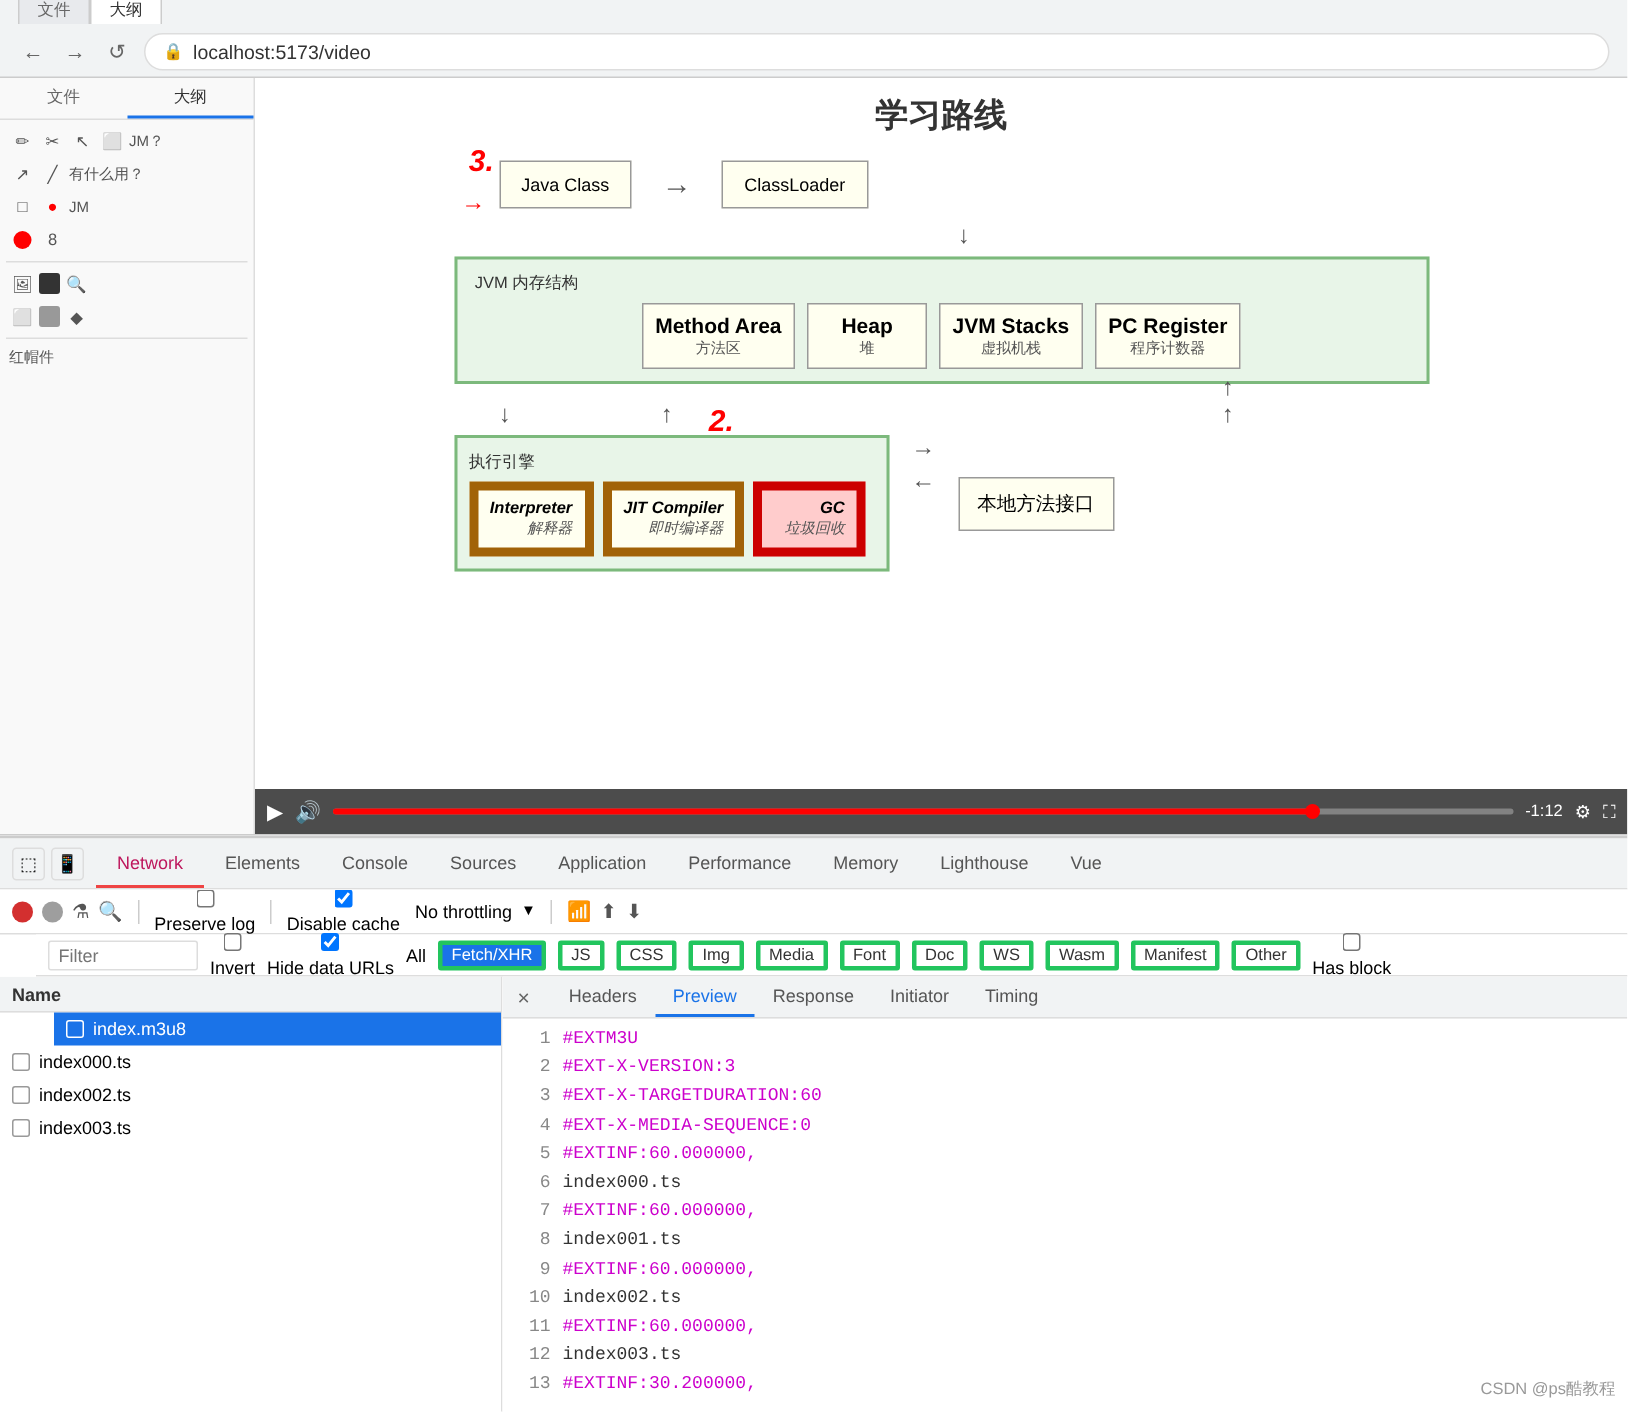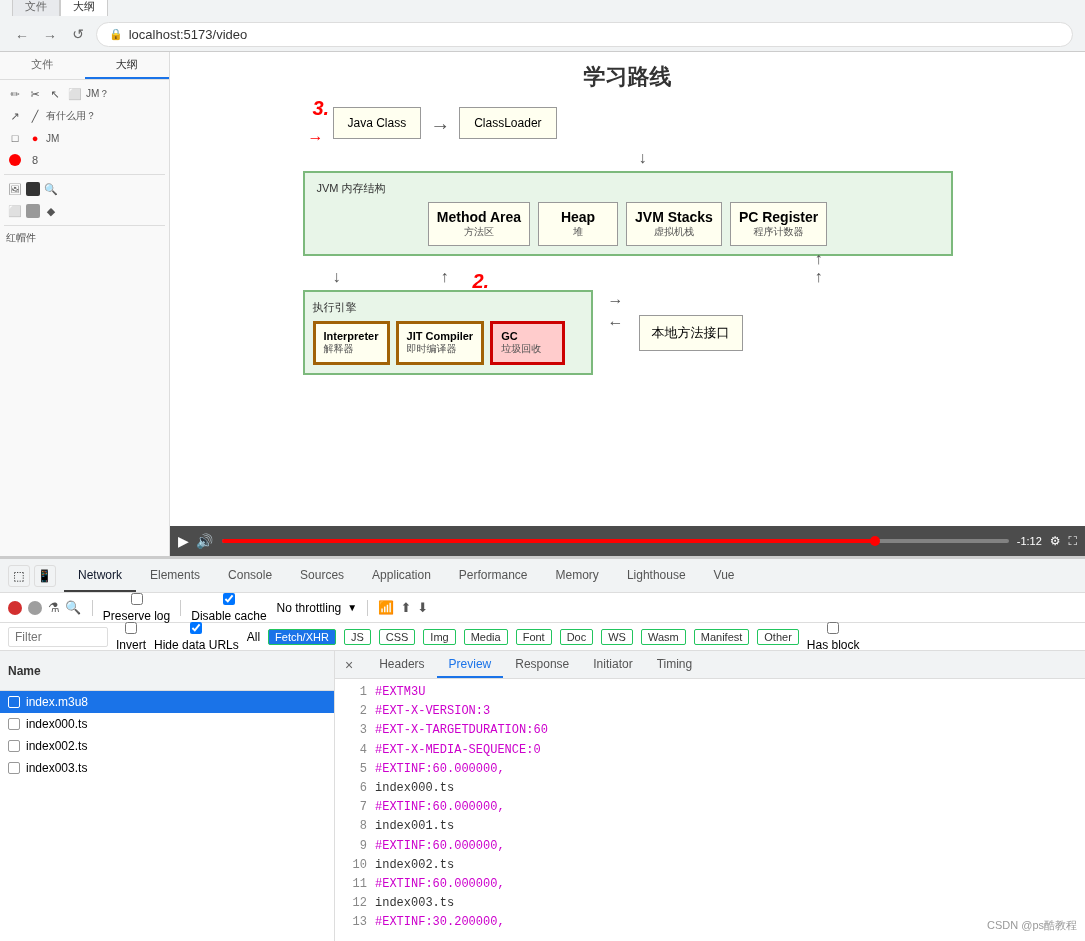--- a/index.html
+++ b/index.html
@@ -155,21 +155,21 @@
     .diagram-inner {
       position: relative;
       width: 650px;
       margin: 0 auto;
     }
 
     
     .top-row {
       display: flex;
       align-items: center;
-      gap: 9px;
+      gap: 20px;
       margin-left: 30px;
       margin-bottom: 10px;
       position: relative;
     }
     .box {
       border: 1px solid #999;
       background: #fffff0;
       padding: 8px 14px;
       text-align: center;
       font-size: 12px;
@@ -226,25 +226,26 @@
     .exec-title {
       font-size: 11px;
       color: #333;
       margin-bottom: 6px;
     }
     .exec-boxes {
       display: flex;
       gap: 6px;
     }
     .exec-box {
-      border: 3px solid #a16207;
+      border: 6px solid #a16207;
       background: #fffff0;
       padding: 6px 8px;
-      text-align: left;
+      text-align: right;
       min-width: 75px;
+      font-style: italic;
     }
     .exec-box.highlighted {
       background: #ffcccc;
       border-color: #cc0000;
     }
     .native-interface-box {
       border: 1px solid #999;
       background: #fffff0;
       padding: 8px 12px;
       text-align: center;
@@ -321,22 +322,22 @@
       padding: 6px 14px;
       font-size: 12px;
       color: #555;
       cursor: pointer;
       border-bottom: 2px solid transparent;
       height: 100%;
       display: flex;
       align-items: center;
     }
     .devtools-tab.active {
-      color: #0f172a;
-      border-bottom: 2px solid #404040;
+      color: #be185d;
+      border-bottom: 2px solid #ef4444;
     }
     .devtools-toolbar {
       display: flex;
       align-items: center;
       padding: 4px 8px;
       gap: 6px;
       border-bottom: 1px solid #ddd;
       background: #fff;
       height: 30px;
       flex-shrink: 0;
@@ -376,32 +377,33 @@
     .filter-bar {
       display: flex;
       align-items: center;
       padding: 3px 8px;
       gap: 8px;
       border-bottom: 1px solid #ddd;
       background: #fff;
       height: 28px;
       flex-shrink: 0;
       font-size: 12px;
+      margin-left: 24px;
     }
     .filter-input {
       border: 1px solid #ddd;
       padding: 2px 6px;
       font-size: 12px;
       width: 100px;
       border-radius: 2px;
     }
     .filter-type-btn {
       padding: 1px 6px;
       font-size: 11px;
-      border: 1px solid #22c55e;
+      border: 3px solid #22c55e;
       background: #1a73e8;
       color: white;
       cursor: pointer;
       border-radius: 2px;
     }
     .filter-type-btn.inactive {
       background: transparent;
       color: #333;
     }
 
@@ -419,32 +421,32 @@
     }
     .network-header {
       display: flex;
       align-items: center;
       padding: 4px 8px;
       background: #f1f3f4;
       border-bottom: 1px solid #ddd;
       font-size: 12px;
       font-weight: bold;
       color: #333;
-      height: 40px;
+      height: 24px;
     }
     .network-row {
       display: flex;
       align-items: center;
       padding: 3px 8px;
       font-size: 12px;
       cursor: pointer;
       height: 22px;
       gap: 6px;
     }
-    .network-row.selected { background: #1a73e8; color: white; }
+    .network-row.selected { background: #1a73e8; color: white; margin-left: 36px; }
     .network-row.selected .checkbox-icon { border-color: white; }
     .checkbox-icon {
       width: 12px; height: 12px;
       border: 1px solid #999;
       border-radius: 2px;
       flex-shrink: 0;
     }
     .file-name { font-size: 12px; }
 
     

